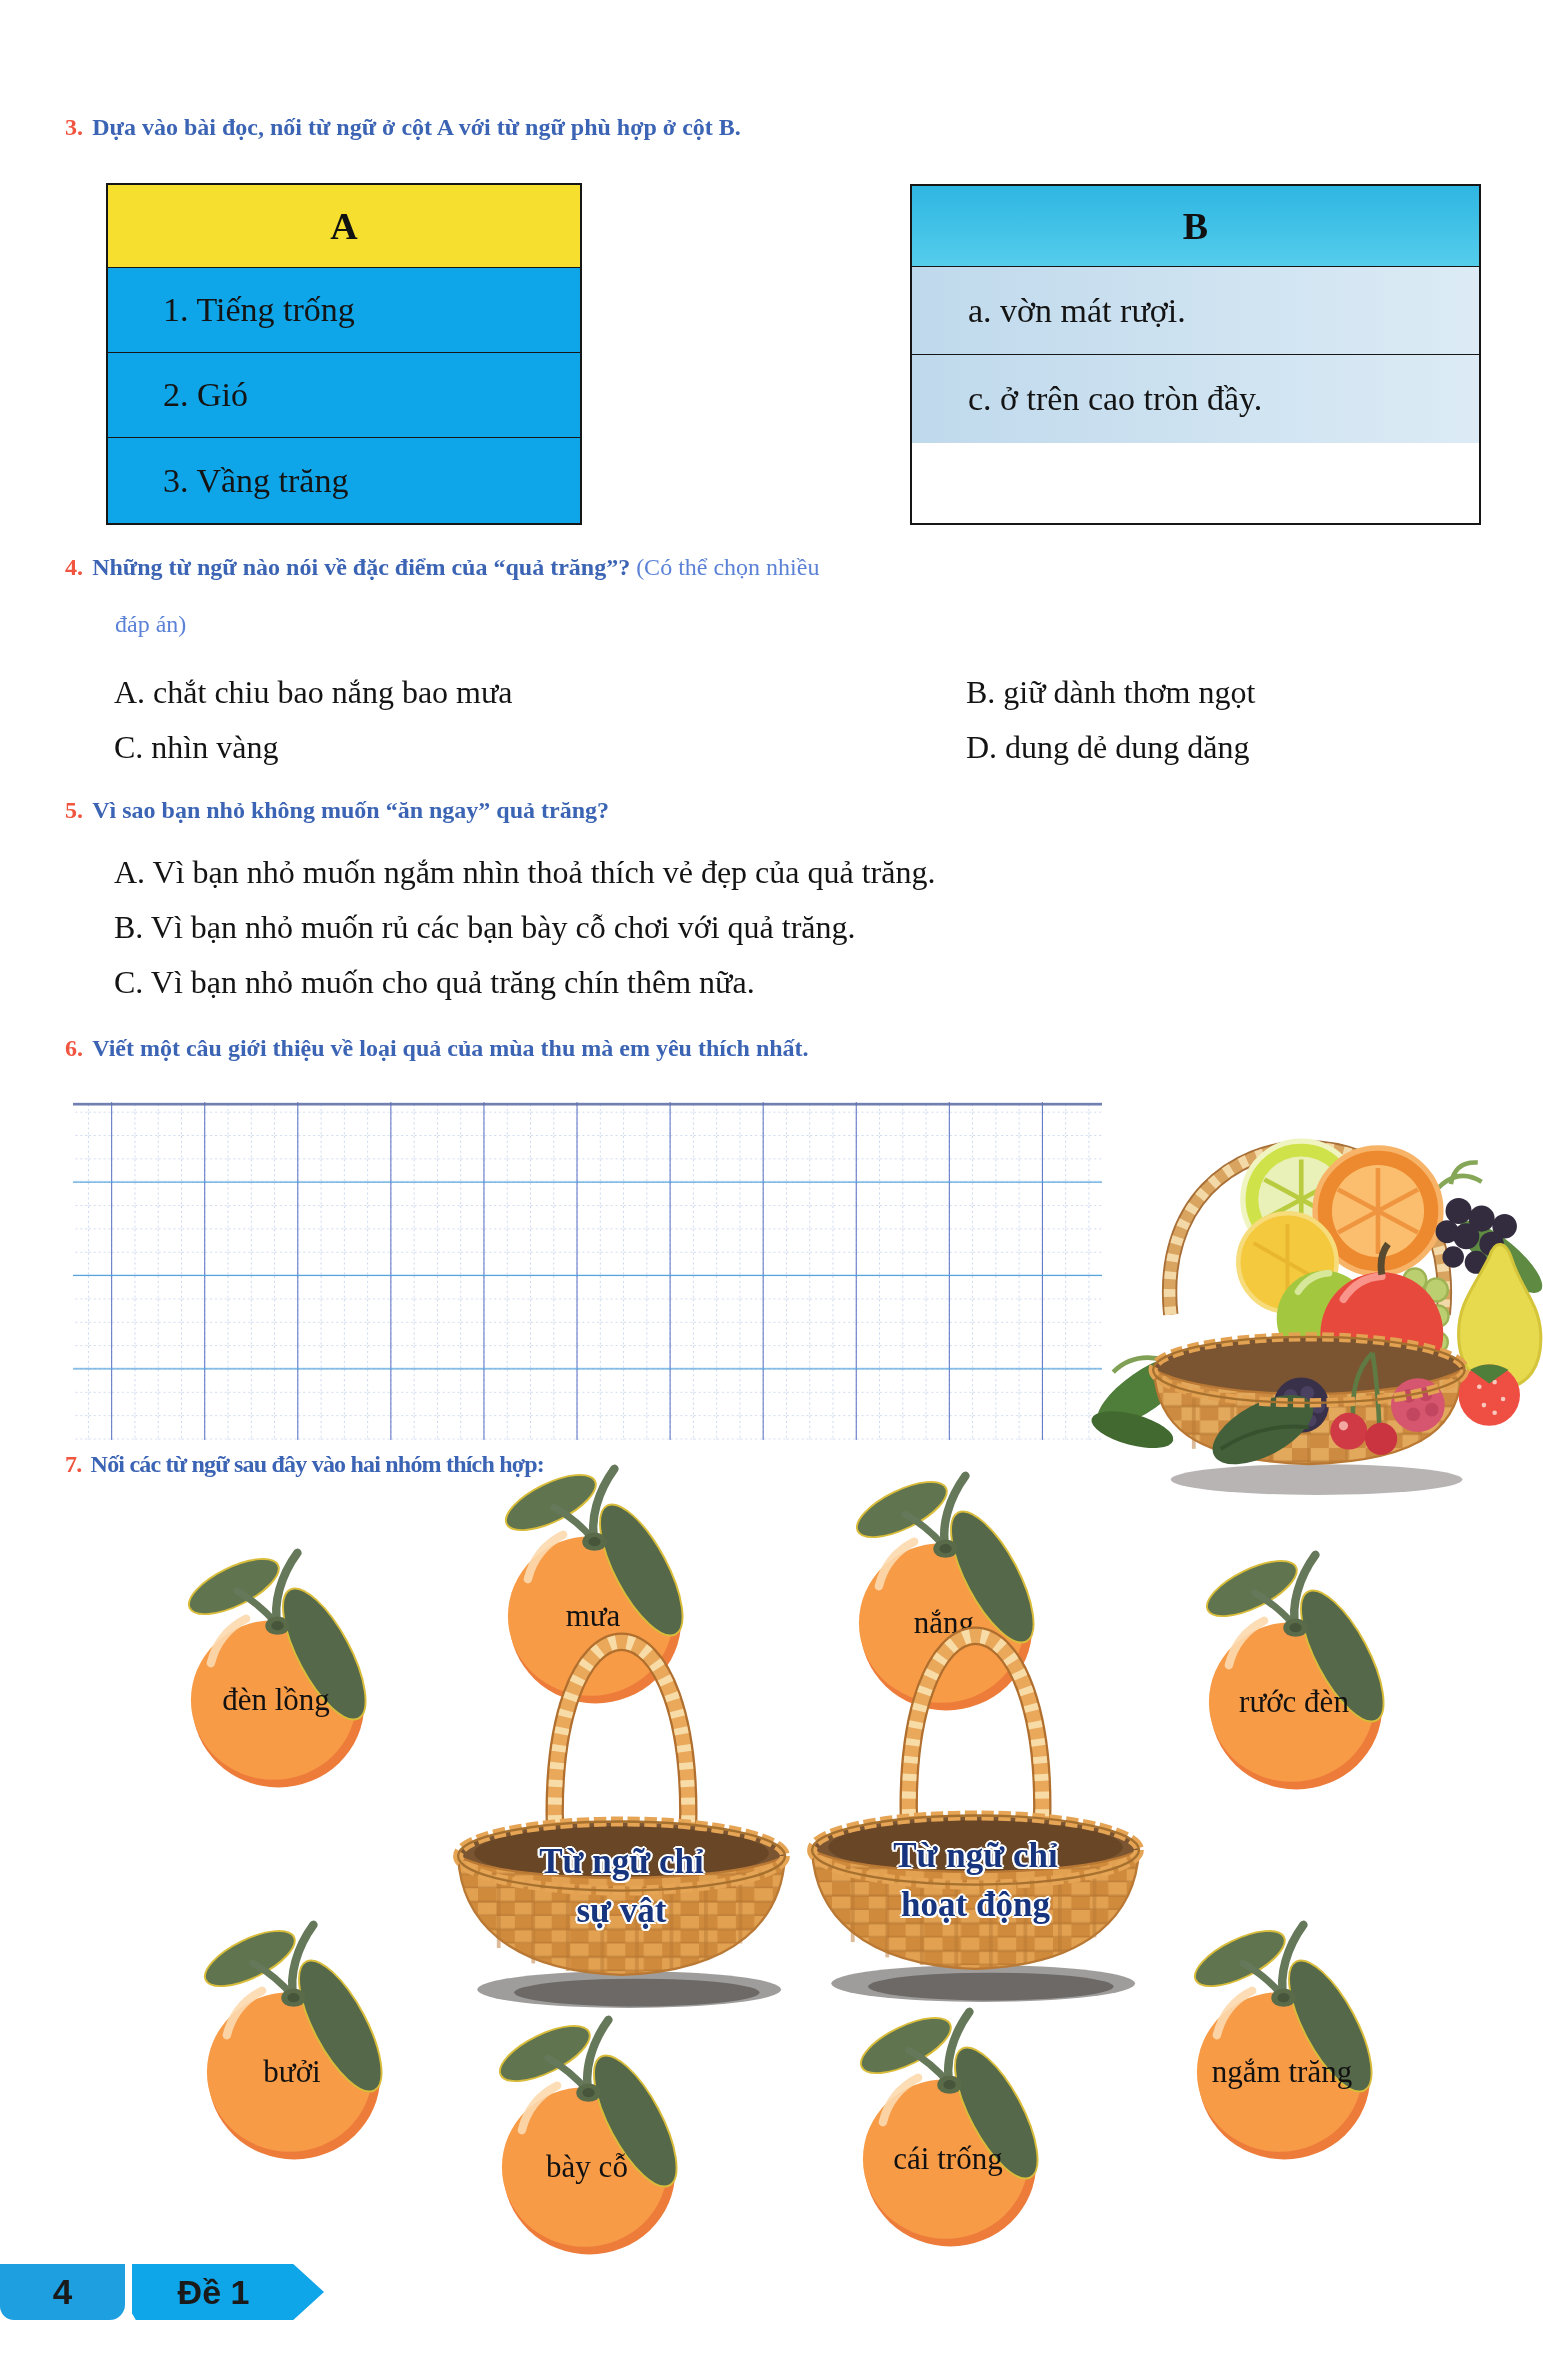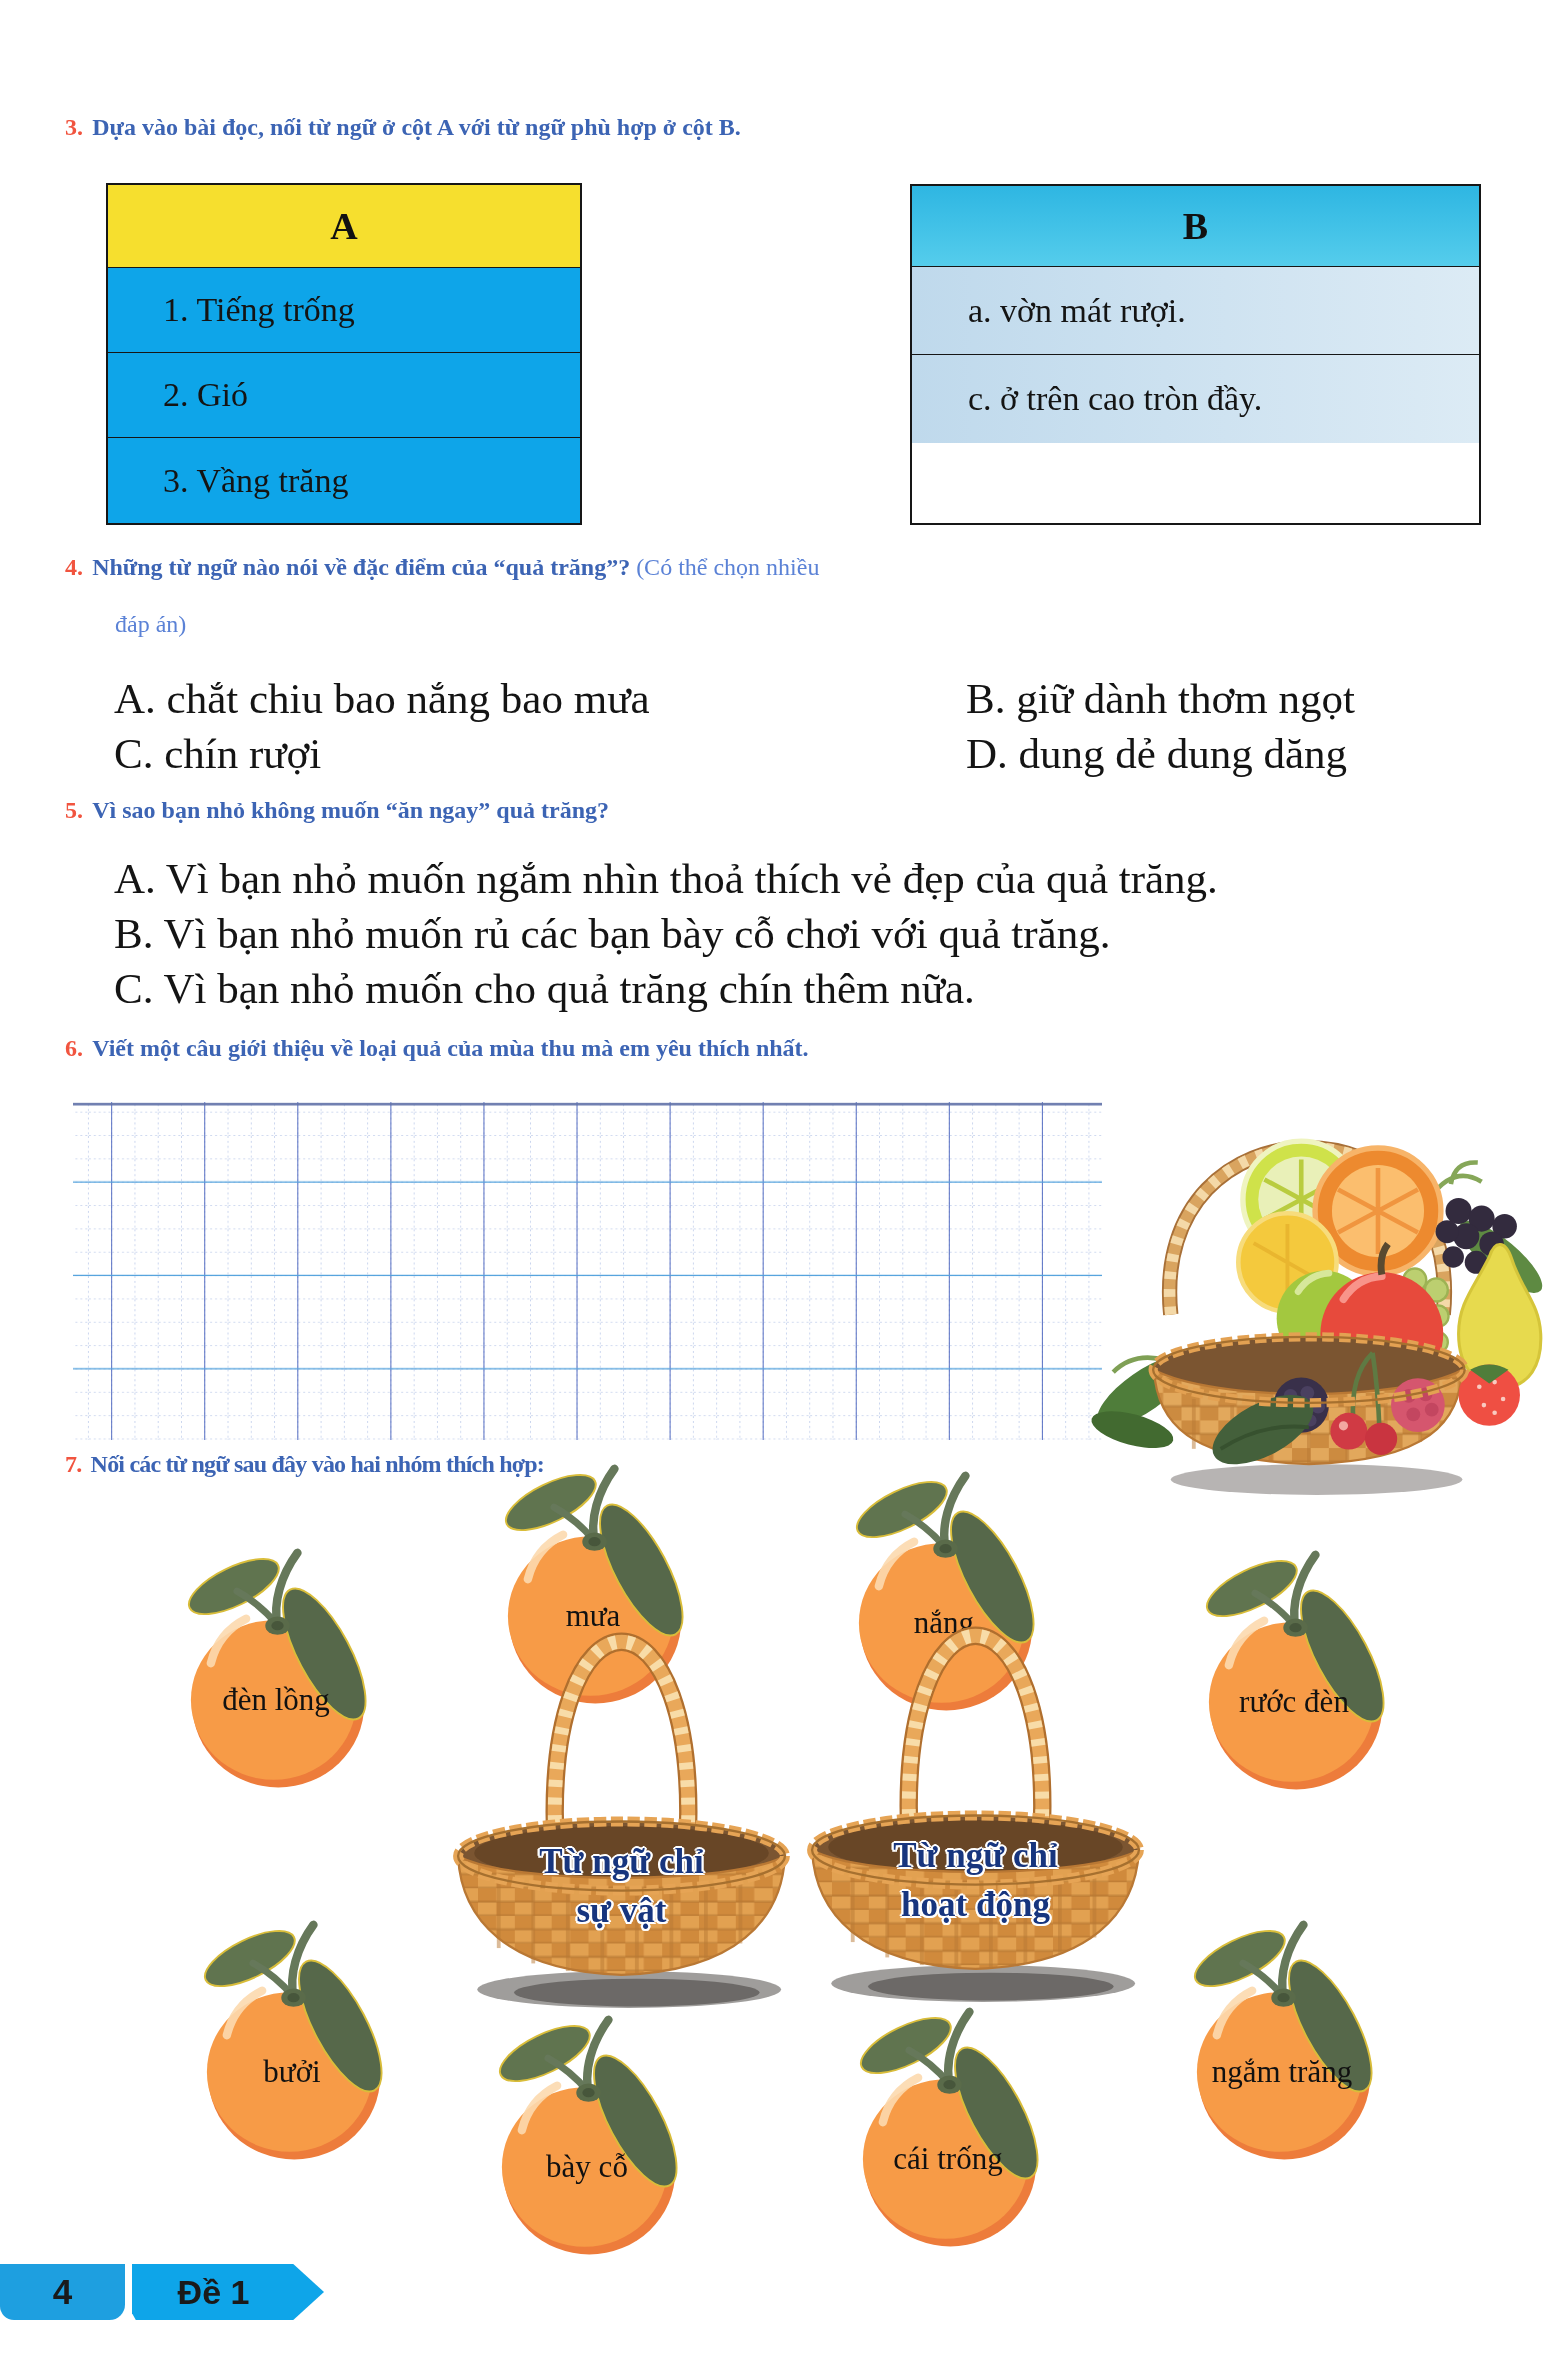--- a/index.html
+++ b/index.html
@@ -1,21 +1,21 @@
 <!DOCTYPE html>
 <html style="font-size:12.3px"><head>
 <meta charset="utf-8">
 <style>
   html,body{margin:0;padding:0;background:#ffffff;}
   body{width:1544px;height:2377px;position:relative;font-family:"Liberation Serif",serif;overflow:hidden;}
   .abs{position:absolute;}
   .heading{font-weight:bold;font-size:24px;color:#3C64B4;white-space:nowrap;}
   .hnum{color:#F1543F;font-weight:bold;padding-right:9.2px;}
   .hnote{color:#5B82D6;font-weight:normal;}
-  .opt{font-size:43px;color:#141414;white-space:nowrap;}
+  .opt{font-size:32px;color:#141414;white-space:nowrap;}
   
   .tbl{border:2.3px solid #161616;box-sizing:border-box;}
   .tbl .hdr{display:flex;align-items:center;justify-content:center;font-weight:bold;font-size:38px;color:#111;border-bottom:1.5px solid #161616;box-sizing:border-box;}
   .tbl .row{display:flex;align-items:center;font-size:34px;color:#141414;border-bottom:1.5px solid #161616;box-sizing:border-box;}
   .tbl .row:last-child{border-bottom:none;}
   #table-a{left:106px;top:183px;width:476px;height:342px;}
   #table-a .hdr{height:83px;background:#F6DF2E;}
   #table-a .row{height:85px;background:#0ea5e9;padding-left:55px;}
   #table-b{left:910px;top:184px;width:571px;height:341px;}
   #table-b .hdr{height:81px;background:linear-gradient(180deg,#2EB6E2,#55CDEC);}
@@ -52,21 +52,21 @@
   <div class="hdr">B</div>
   <div class="row">a. vờn mát rượi.</div>
   <div class="row">c. ở trên cao tròn đầy.</div>
 </div>
 
 <div class="abs heading" style="left:65px;top:554px;"><span class="hnum">4.</span><span>Những từ ngữ nào nói về đặc điểm của “quả trăng”?</span><span> </span><span class="hnote">(Có thể chọn nhiều</span></div>
 <div class="abs heading hnote" style="left:115px;top:611px;font-weight:normal;">đáp án)</div>
 
 <div class="abs opt" style="left:114px;top:674px;">A. chắt chiu bao nắng bao mưa</div>
 <div class="abs opt" style="left:966px;top:674px;">B. giữ dành thơm ngọt</div>
-<div class="abs opt" style="left:114px;top:729px;">C. chín rượi</div>
+<div class="abs opt" style="left:114px;top:729px;">C. nhìn vàng</div>
 <div class="abs opt" style="left:966px;top:729px;">D. dung dẻ dung dăng</div>
 
 <div class="abs heading" style="left:65px;top:797px;"><span class="hnum">5.</span><span>Vì sao bạn nhỏ không muốn “ăn ngay” quả trăng?</span></div>
 <div class="abs opt" style="left:114px;top:854px;">A. Vì bạn nhỏ muốn ngắm nhìn thoả thích vẻ đẹp của quả trăng.</div>
 <div class="abs opt" style="left:114px;top:909px;">B. Vì bạn nhỏ muốn rủ các bạn bày cỗ chơi với quả trăng.</div>
 <div class="abs opt" style="left:114px;top:964px;">C. Vì bạn nhỏ muốn cho quả trăng chín thêm nữa.</div>
 
 <div class="abs heading" style="left:65px;top:1035px;"><span class="hnum">6.</span><span>Viết một câu giới thiệu về loại quả của mùa thu mà em yêu thích nhất.</span></div>
 
 <svg class="abs" style="left:73px;top:1102px;" width="1029" height="338" viewBox="0 0 1340 440">

